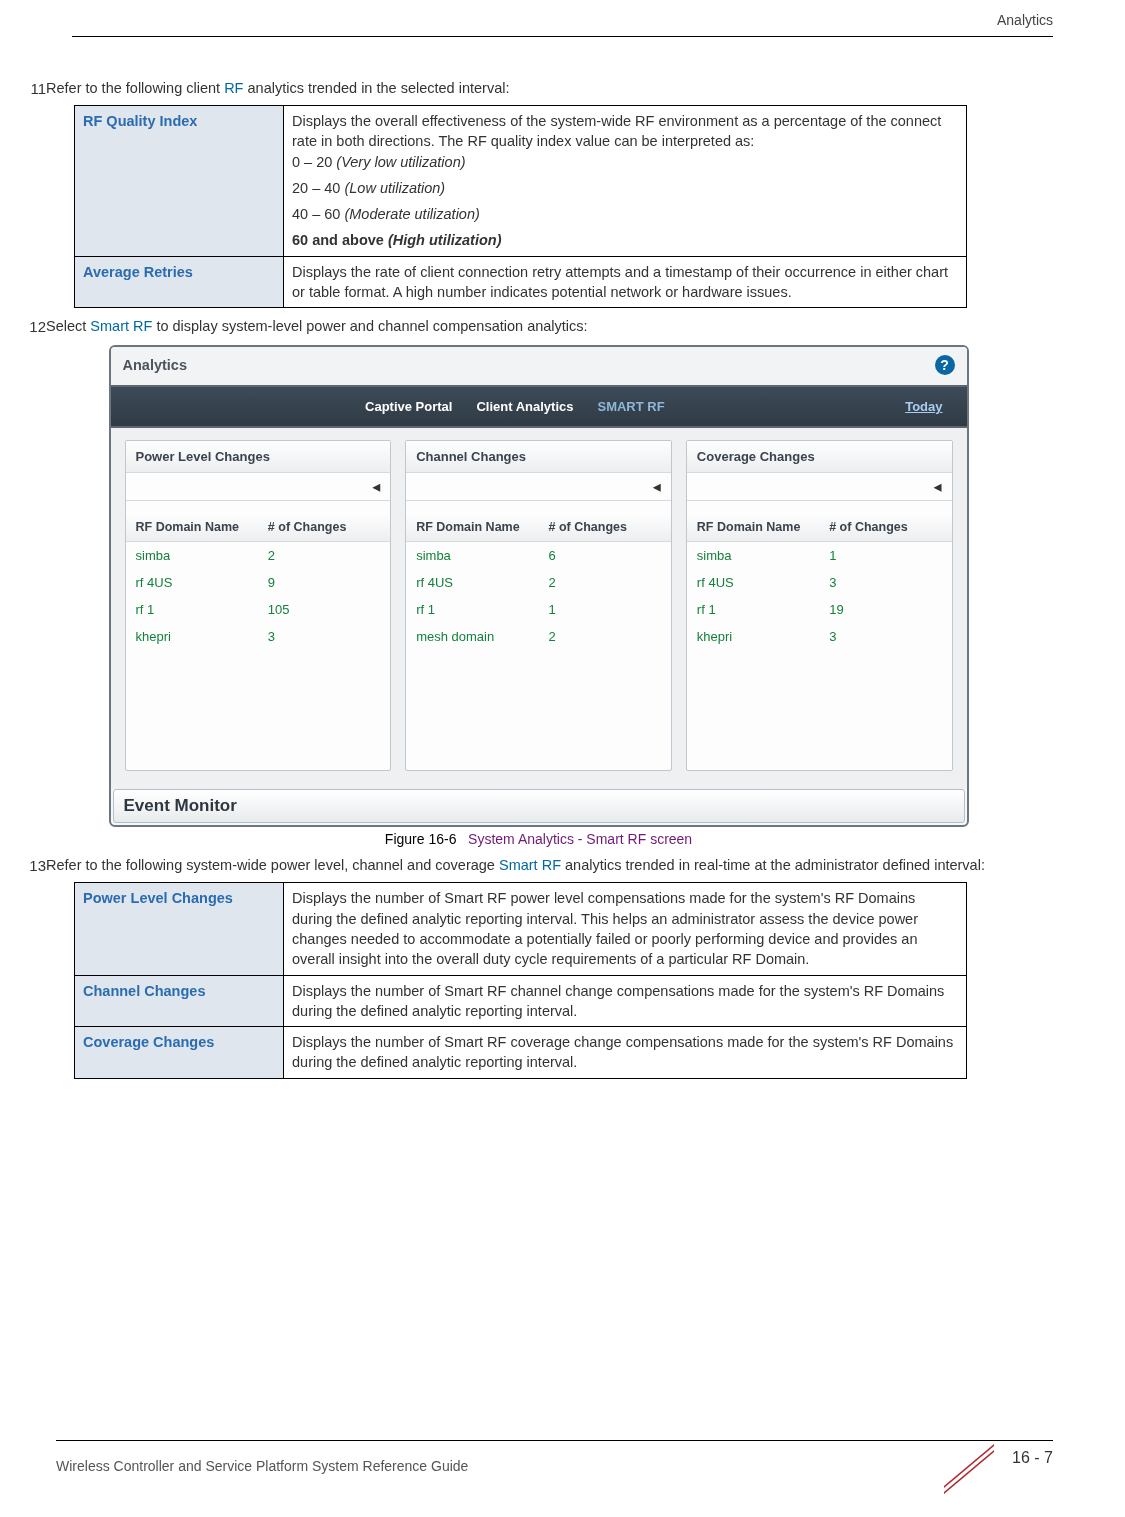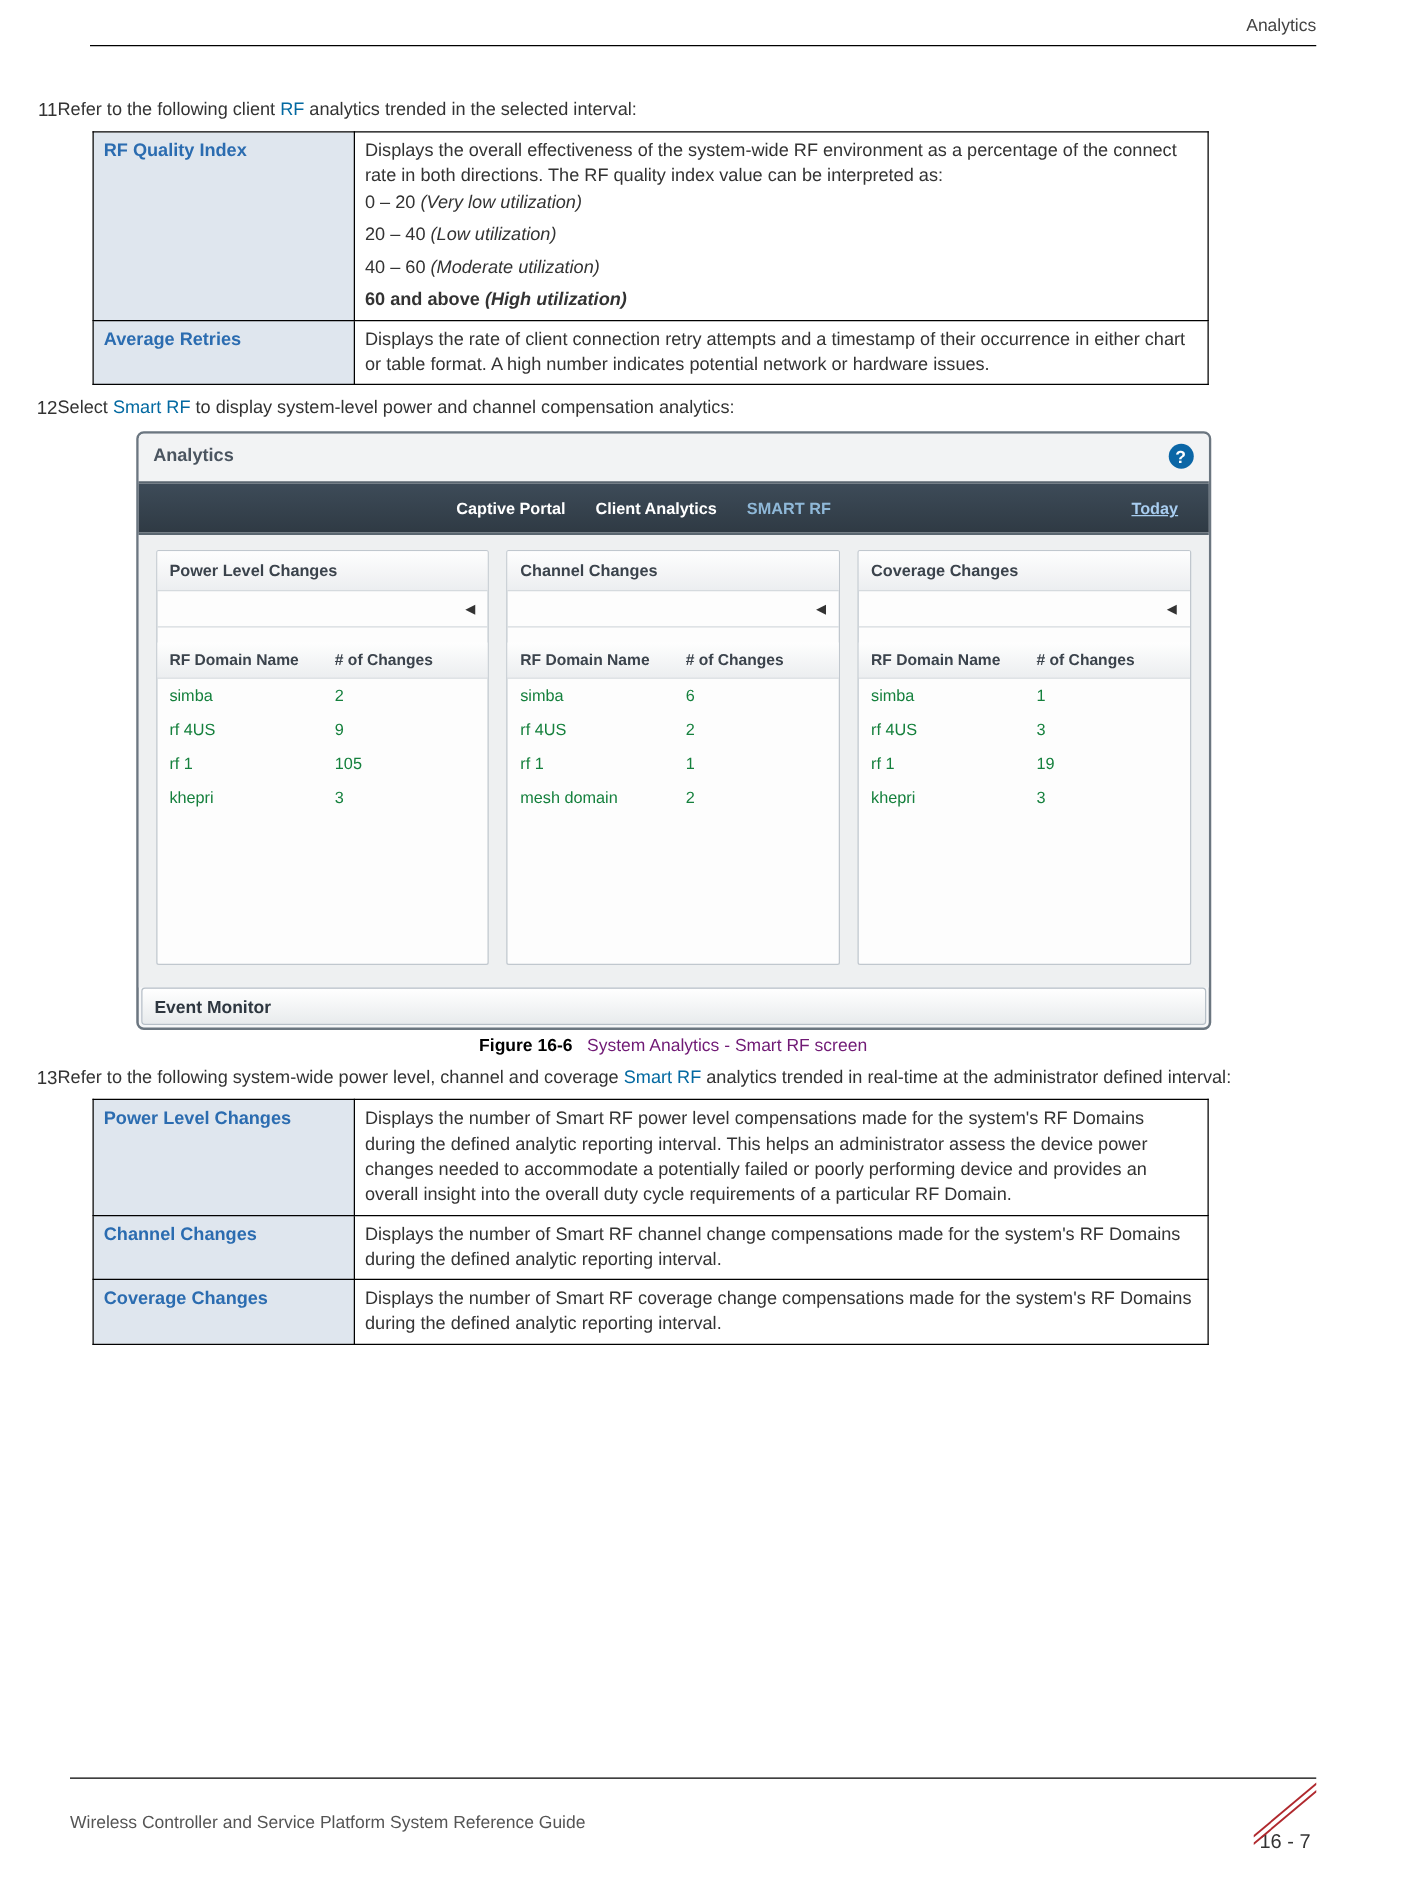--- a/index.html
+++ b/index.html
@@ -161,28 +161,28 @@
   .rows .row { display: flex; font-size: 13px; color: #15803d; }
   .rows .row div { flex: 1; padding: 6px 10px; }
   .event-monitor {
     margin: 0 2px 2px 2px;
     background: linear-gradient(#ffffff,#e8ebed);
     border: 1px solid #b6bfc7;
     border-radius: 3px;
     padding: 6px 10px;
     font-weight: 700;
     color: #2e3740;
-    font-size: 14px;
+    font-size: 17px;
   }
   .fig-caption {
     text-align: center;
     font-size: 14px;
     margin-top: 4px;
   }
-  .fig-caption .fig-label { font-weight: 700; color: #000; }
+  .fig-caption .fig-label { font-weight: 400; color: #000; }
   .fig-caption .fig-desc { color: #701a75; }
   .footer {
     position: absolute;
     left: 56px;
     right: 72px;
     bottom: 34px;
   }
   .footer-line {
     height: 1px;
     background: #000;
@@ -190,23 +190,21 @@
   }
   .footer-row {
     display: flex;
     align-items: center;
     justify-content: space-between;
     color: #555;
     font-size: 14px;
   }
   .page-num {
     display: flex;
-    align-items: center;
     column-gap: 18px;
-    flex-direction: column;
   }
   .slash-mark {
     width: 50px;
     height: 34px;
     position: relative;
   }
   .slash-mark::before, .slash-mark::after {
     content: "";
     position: absolute;
     left: 0; right: 0;

